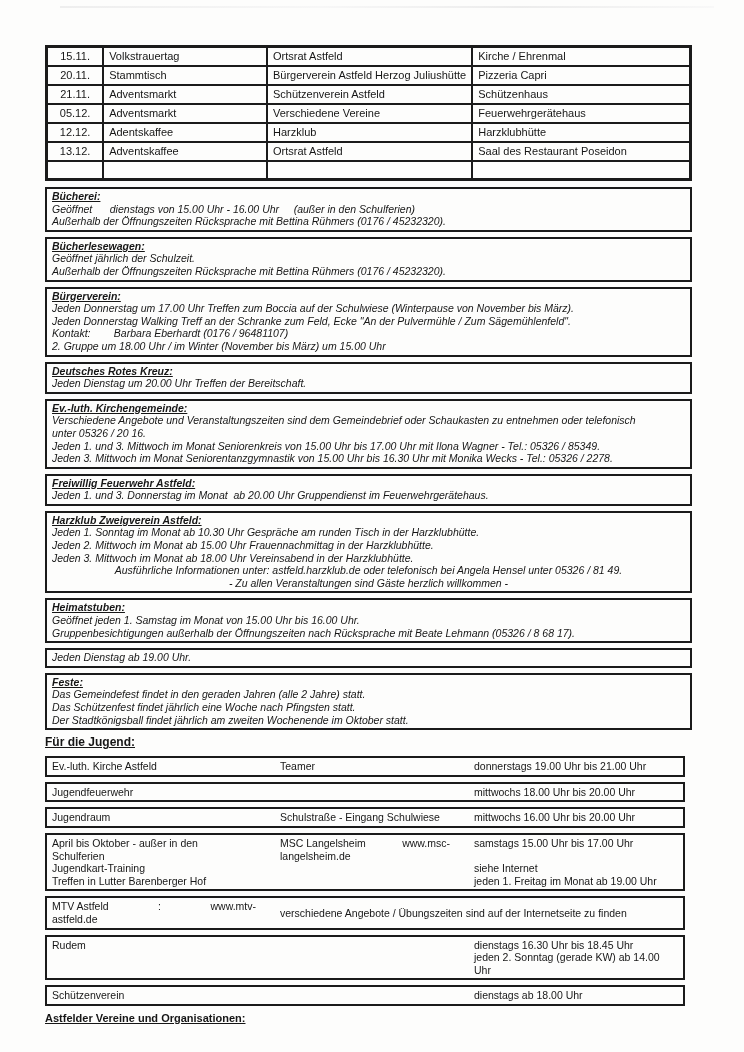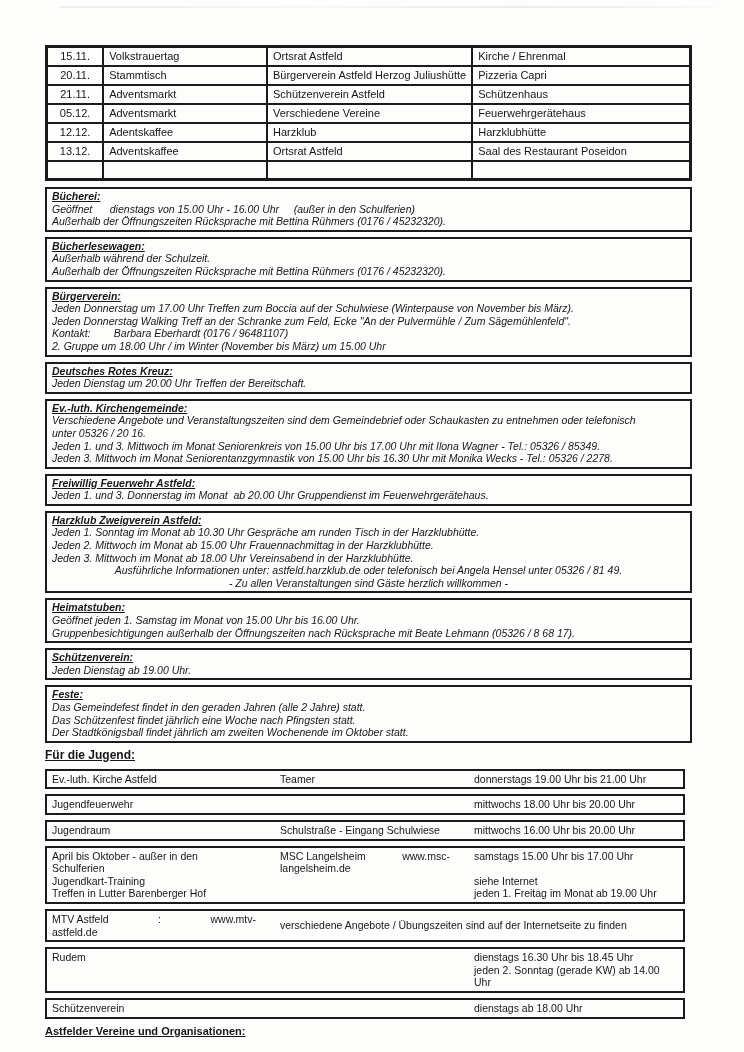--- a/index.html
+++ b/index.html
@@ -88,21 +88,21 @@
   </table>
 
   <div id="sections">
       <div class="sec">
         <div class="sec-title">Bücherei:</div>
         <div class="line">Geöffnet      dienstags von 15.00 Uhr - 16.00 Uhr     (außer in den Schulferien)</div>
         <div class="line">Außerhalb der Öffnungszeiten Rücksprache mit Bettina Rühmers (0176 / 45232320).</div>
       </div>
       <div class="sec">
         <div class="sec-title">Bücherlesewagen:</div>
-        <div class="line">Außerhalb während der Schulzeit.</div>
+        <div class="line">Geöffnet jährlich der Schulzeit.</div>
         <div class="line">Außerhalb der Öffnungszeiten Rücksprache mit Bettina Rühmers (0176 / 45232320).</div>
       </div>
       <div class="sec">
         <div class="sec-title">Bürgerverein:</div>
         <div class="line">Jeden Donnerstag um 17.00 Uhr Treffen zum Boccia auf der Schulwiese (Winterpause von November bis März).</div>
         <div class="line">Jeden Donnerstag Walking Treff an der Schranke zum Feld, Ecke "An der Pulvermühle / Zum Sägemühlenfeld".</div>
         <div class="line">Kontakt:        Barbara Eberhardt (0176 / 96481107)</div>
         <div class="line">2. Gruppe um 18.00 Uhr / im Winter (November bis März) um 15.00 Uhr</div>
       </div>
       <div class="sec">
@@ -127,21 +127,20 @@
         <div class="line">Jeden 3. Mittwoch im Monat ab 18.00 Uhr Vereinsabend in der Harzklubhütte.</div>
         <div class="line center">Ausführliche Informationen unter: astfeld.harzklub.de oder telefonisch bei Angela Hensel unter 05326 / 81 49.</div>
         <div class="line center">- Zu allen Veranstaltungen sind Gäste herzlich willkommen -</div>
       </div>
       <div class="sec">
         <div class="sec-title">Heimatstuben:</div>
         <div class="line">Geöffnet jeden 1. Samstag im Monat von 15.00 Uhr bis 16.00 Uhr.</div>
         <div class="line">Gruppenbesichtigungen außerhalb der Öffnungszeiten nach Rücksprache mit Beate Lehmann (05326 / 8 68 17).</div>
       </div>
       <div class="sec">
-        <div class="sec-title">Schützenverein:</div>
         <div class="line">Jeden Dienstag ab 19.00 Uhr.</div>
       </div>
       <div class="sec">
         <div class="sec-title">Feste:</div>
         <div class="line">Das Gemeindefest findet in den geraden Jahren (alle 2 Jahre) statt.</div>
         <div class="line">Das Schützenfest findet jährlich eine Woche nach Pfingsten statt.</div>
         <div class="line">Der Stadtkönigsball findet jährlich am zweiten Wochenende im Oktober statt.</div>
       </div>
     </div>
 

